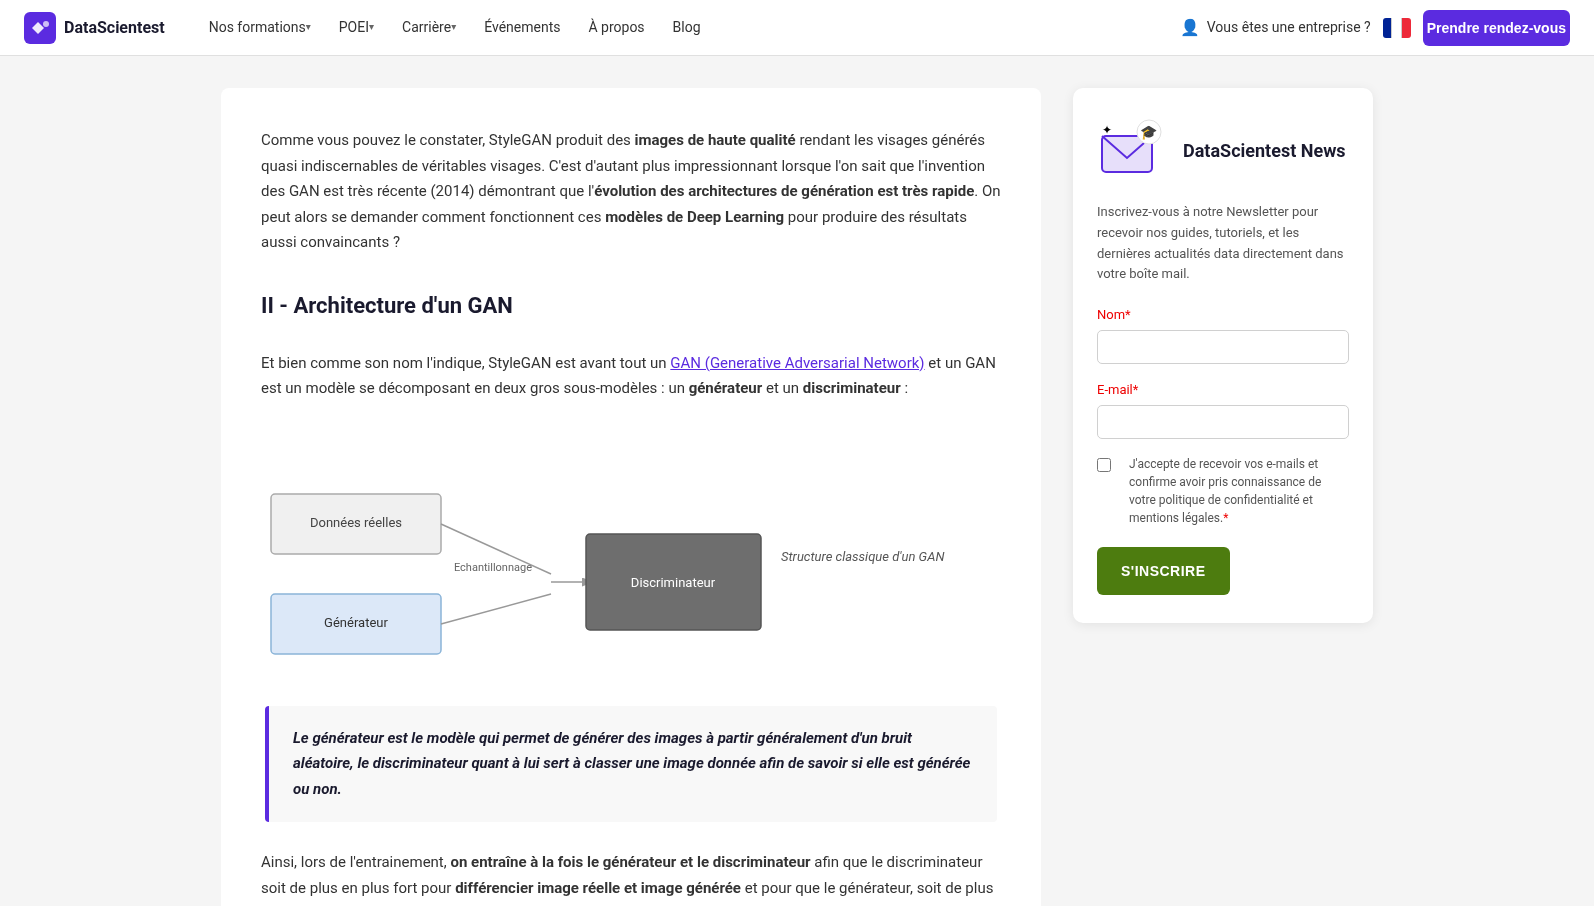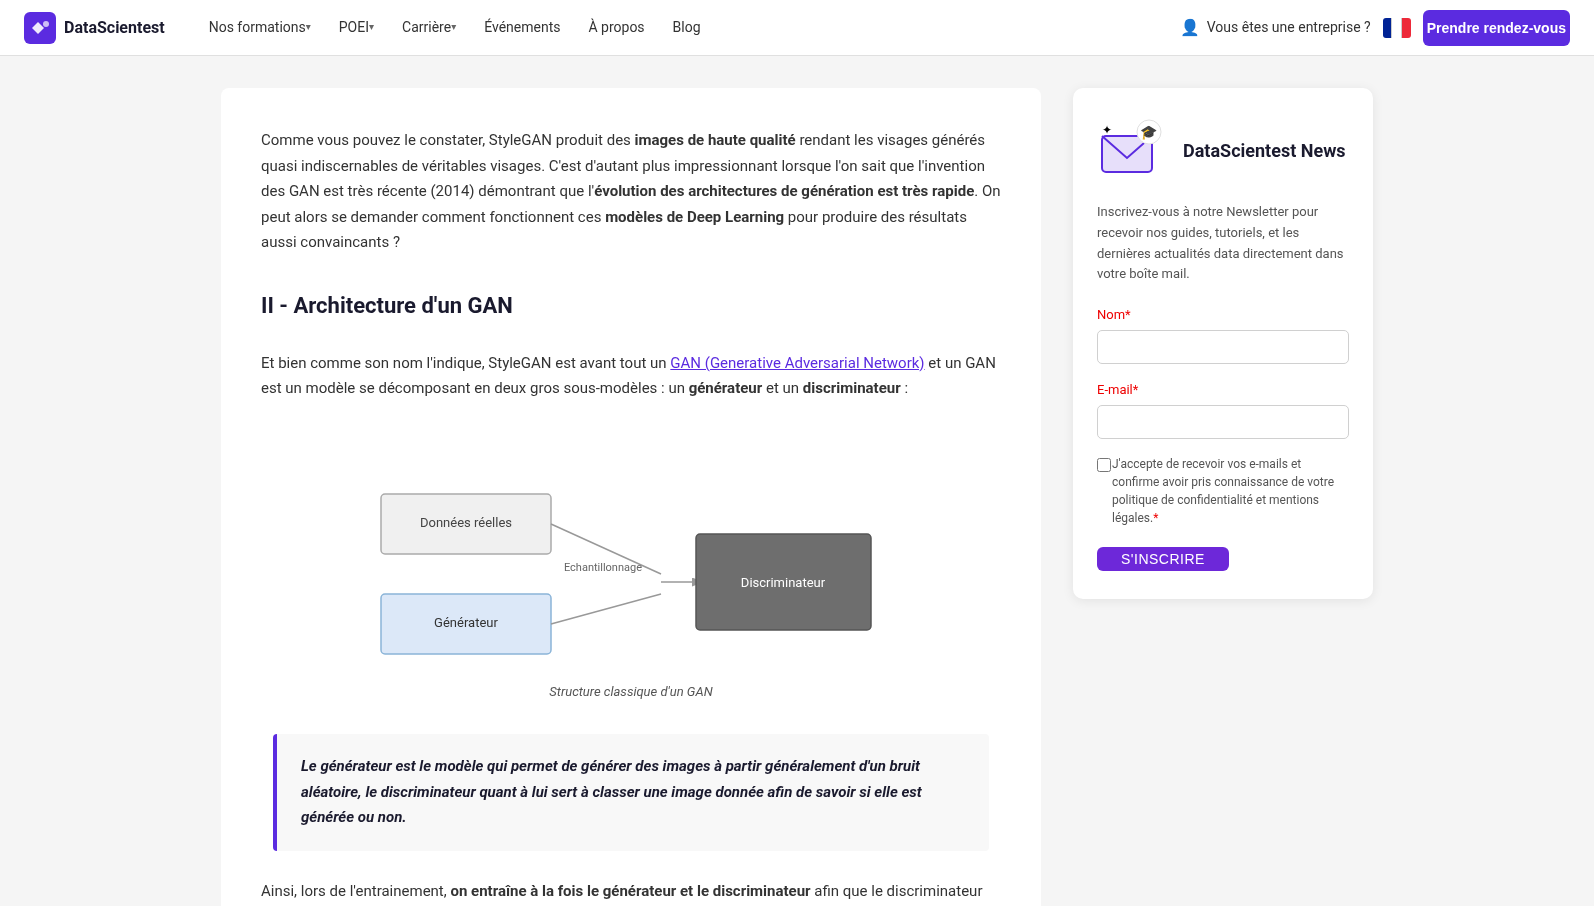--- a/index.html
+++ b/index.html
@@ -27,45 +27,45 @@
     .main-content { flex: 1; background: #fff; padding: 40px; border-radius: 8px; min-width: 0; }
     .sidebar { width: 300px; flex-shrink: 0; }
 
     
     .intro-para { font-size: 15px; line-height: 1.7; color: #333; margin-bottom: 32px; }
     .section-heading { font-size: 22px; font-weight: 700; color: #1a1a2e; margin-bottom: 20px; padding-bottom: 8px; }
     .section-intro { font-size: 15px; line-height: 1.7; color: #333; margin-bottom: 16px; }
     a.gan-link { color: #5b2be0; text-decoration: underline; }
 
     
-    .diagram-wrapper { display: flex; flex-direction: column; align-items: center; margin: 32px 0; }
+    .diagram-wrapper { display: flex; flex-direction: row; align-items: center; margin: 32px 0; }
     .diagram-svg { width: 520px; height: 240px; }
     .diagram-caption { font-size: 13px; color: #555; font-style: italic; margin-top: 8px; }
 
     
-    .highlighted-quote { background: #f8f8f8; border-left: 4px solid #5b2be0; padding: 20px 24px; margin: 28px 12px; border-radius: 4px; }
+    .highlighted-quote { background: #f8f8f8; border-left: 4px solid #5b2be0; padding: 20px 24px; margin: 28px 4px; border-radius: 4px; }
     .highlighted-quote p { font-size: 15px; font-weight: 700; font-style: italic; line-height: 1.7; color: #1a1a2e; }
 
     
     .body-para { font-size: 15px; line-height: 1.7; color: #333; margin-bottom: 20px; }
 
     
     .sidebar-card { background: #fff; border-radius: 10px; padding: 28px 24px; box-shadow: 0 2px 12px rgba(0,0,0,0.08); }
     .sidebar-card-header { display: flex; align-items: center; gap: 16px; margin-bottom: 16px; }
     .sidebar-icon-wrapper { position: relative; width: 70px; height: 70px; }
     .sidebar-title { font-size: 18px; font-weight: 700; color: #1a1a2e; line-height: 1.3; }
     .sidebar-desc { font-size: 13px; color: #555; line-height: 1.6; margin-bottom: 20px; }
     .form-group { margin-bottom: 16px; }
     .form-label { font-size: 13px; color: #333; margin-bottom: 4px; display: block; }
     .form-label span { color: #e00; }
     .form-input { width: 100%; border: 1.5px solid #d0d0d0; border-radius: 5px; padding: 8px 10px; font-size: 14px; outline: none; transition: border-color 0.2s; }
-    .checkbox-row { display: flex; align-items: flex-start; gap: 1px; margin-bottom: 20px; }
+    .checkbox-row { display: flex; align-items: flex-start; gap: 18px; margin-bottom: 20px; }
     .checkbox-row input[type=checkbox] { margin-top: 3px; flex-shrink: 0; width: 14px; height: 14px; }
     .checkbox-label { font-size: 12px; color: #555; line-height: 1.5; }
-    .btn-subscribe { background: #6d28d9; color: #fff; border: none; border-radius: 6px; padding: 4px 24px; font-size: 14px; font-weight: 400; cursor: pointer; letter-spacing: 0.5px; width: auto; }
+    .btn-subscribe { background: #4d7c0f; color: #fff; border: none; border-radius: 6px; padding: 16px 24px; font-size: 14px; font-weight: 700; cursor: pointer; letter-spacing: 0.5px; width: auto; }
   </style>
 </head>
 <body>
 
 <nav>
   <a class="nav-logo" href="#">
     <svg class="nav-logo-icon" viewBox="0 0 32 32" fill="none">
       <rect width="32" height="32" rx="6" fill="#5b2be0"></rect>
       <path d="M8 16 L14 10 L20 16 L14 22 Z" fill="white" opacity="0.9"></path>
       <circle cx="22" cy="12" r="3" fill="white" opacity="0.7"></circle>

